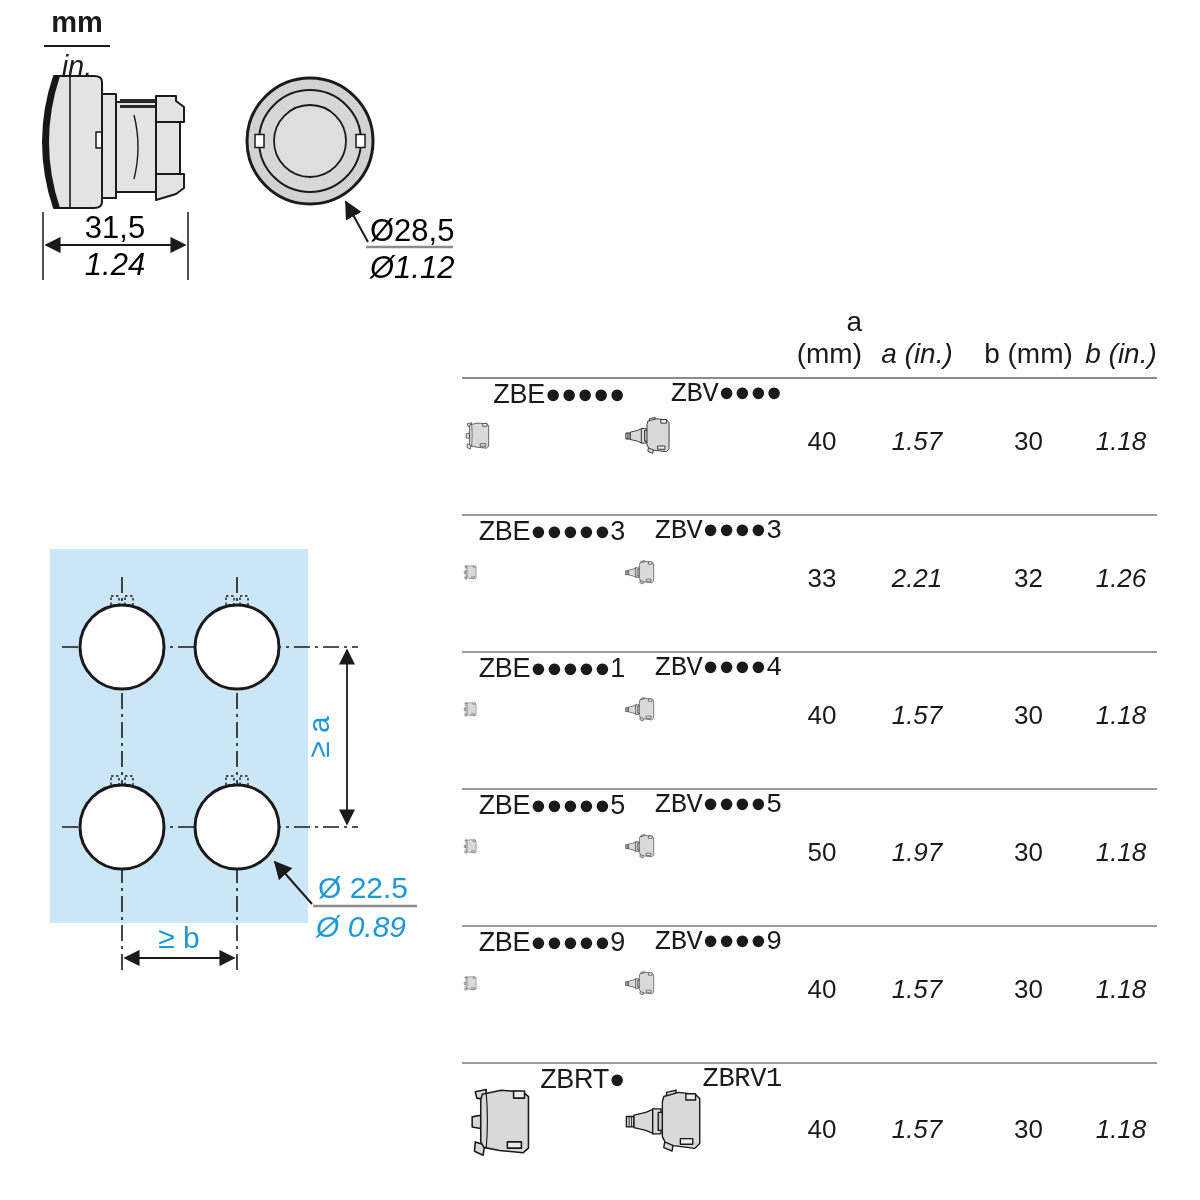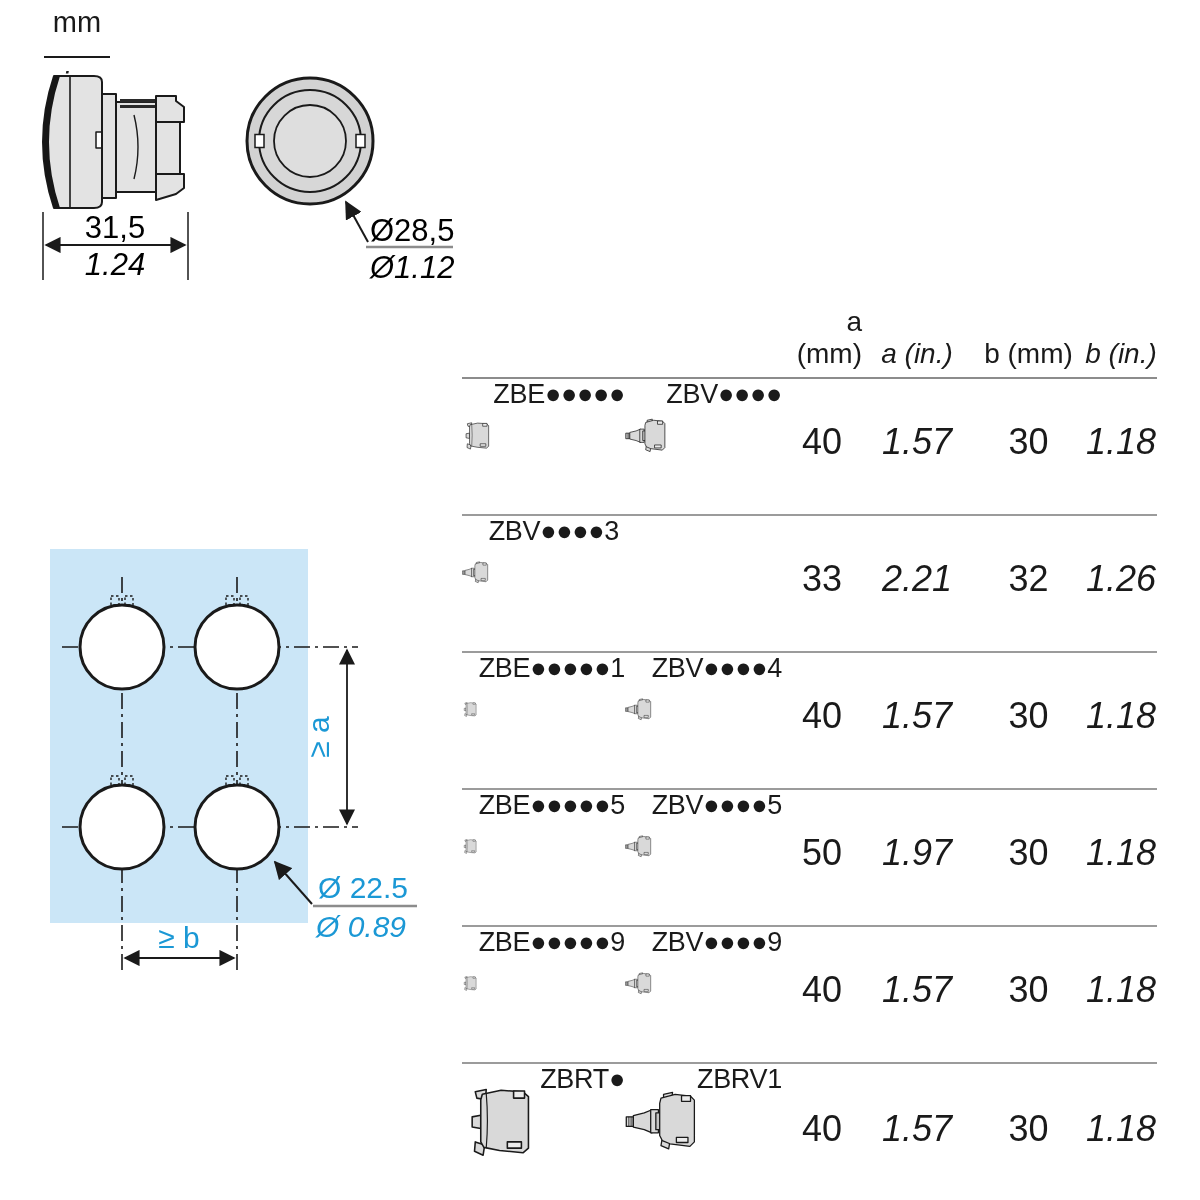--- a/index.html
+++ b/index.html
@@ -7,38 +7,38 @@
     width:1200px;height:1200px;position:relative;background:#fff;
     font-family:"Liberation Sans","DejaVu Sans",sans-serif;color:#1a1a1a;
     overflow:hidden;
   }
   .abs{position:absolute;}
   svg{font-family:"Liberation Sans","DejaVu Sans",sans-serif;}
   .it{font-style:italic;}
 
   
   .unit-block{left:44px;top:5px;width:66px;text-align:center;font-size:29px;line-height:34px;}
-  .unit-top{border-bottom:2.5px solid #1a1a1a;padding-bottom:17px;}
-  .unit-bottom{font-style:italic;padding-top:8px;}
+  .unit-top{border-bottom:2.5px solid #1a1a1a;padding-bottom:6px;font-weight:bold;}
+  .unit-bottom{font-style:italic;padding-top:2px;}
 
   
   .dim-table{left:462px;top:335px;width:695px;}
   .t-header{display:flex;height:42px;border-bottom:2px solid #8c8c8c;text-align:right;}
   .hcell{display:flex;align-items:flex-end;justify-content:center;font-size:28px;padding-bottom:7px;}
   .c-refs{width:320px;}
   .c1{width:80px;}.c2{width:110px;}.c3{width:113px;}.c4{width:72px;}
   .t-row{display:flex;height:135px;border-bottom:2px solid #9b9b9b;}
   .t-row:last-child{height:140px;border-bottom:4px solid #7d7d7d;}
   .refs{display:flex;width:320px;}
   .ref1{width:163px;}
-  .ref2{width:157px;}
+  .ref2{width:157px;font-family:Liberation Mono, monospace;}
   .refcol{display:flex;flex-direction:row;justify-content:space-between;align-items:flex-start;}
   .figwrap{margin-top:10px;}
   .reflabel{font-size:27px;letter-spacing:-0.3px;white-space:nowrap;margin-bottom:4px;line-height:30px;}
-  .val{display:flex;align-items:center;justify-content:center;font-size:36px;padding-bottom:10px;}
+  .val{display:flex;align-items:center;justify-content:center;font-size:26px;padding-bottom:10px;}
 </style>
 </head>
 <body>
 
 <svg width="0" height="0" style="position:absolute" aria-hidden="true">
   <defs>
     <marker id="arr" viewBox="0 0 10 10" refX="9" refY="5" markerWidth="9" markerHeight="9" orient="auto-start-reverse">
       <path d="M0,0 L10,5 L0,10 Z" fill="#1a1a1a"></path>
     </marker>
     <g id="fig-zbe" fill="#d9d9d9" stroke="#1a1a1a" stroke-width="2" stroke-linejoin="round">
@@ -173,20 +173,26 @@
       </div>
     </div>
     <div class="val c1">40</div>
     <div class="val c2 it">1.57</div>
     <div class="val c3">30</div>
     <div class="val c4 it">1.18</div>
   </div>
 
   <div class="t-row">
     <div class="refs">
+      <div class="ref1 refcol">
+        <svg class="figwrap" width="95" height="92" viewBox="0 0 100 92">
+          <use href="#fig-zbe"></use>
+        </svg>
+        <div class="reflabel">ZBE●●●●●3</div>
+      </div>
       <div class="ref2 refcol">
         <svg class="figwrap" width="112" height="92" viewBox="0 0 112 92">
           <use href="#fig-zbv"></use>
         </svg>
         <div class="reflabel">ZBV●●●●3</div>
       </div>
     </div>
     <div class="val c1">33</div>
     <div class="val c2 it">2.21</div>
     <div class="val c3">32</div>

